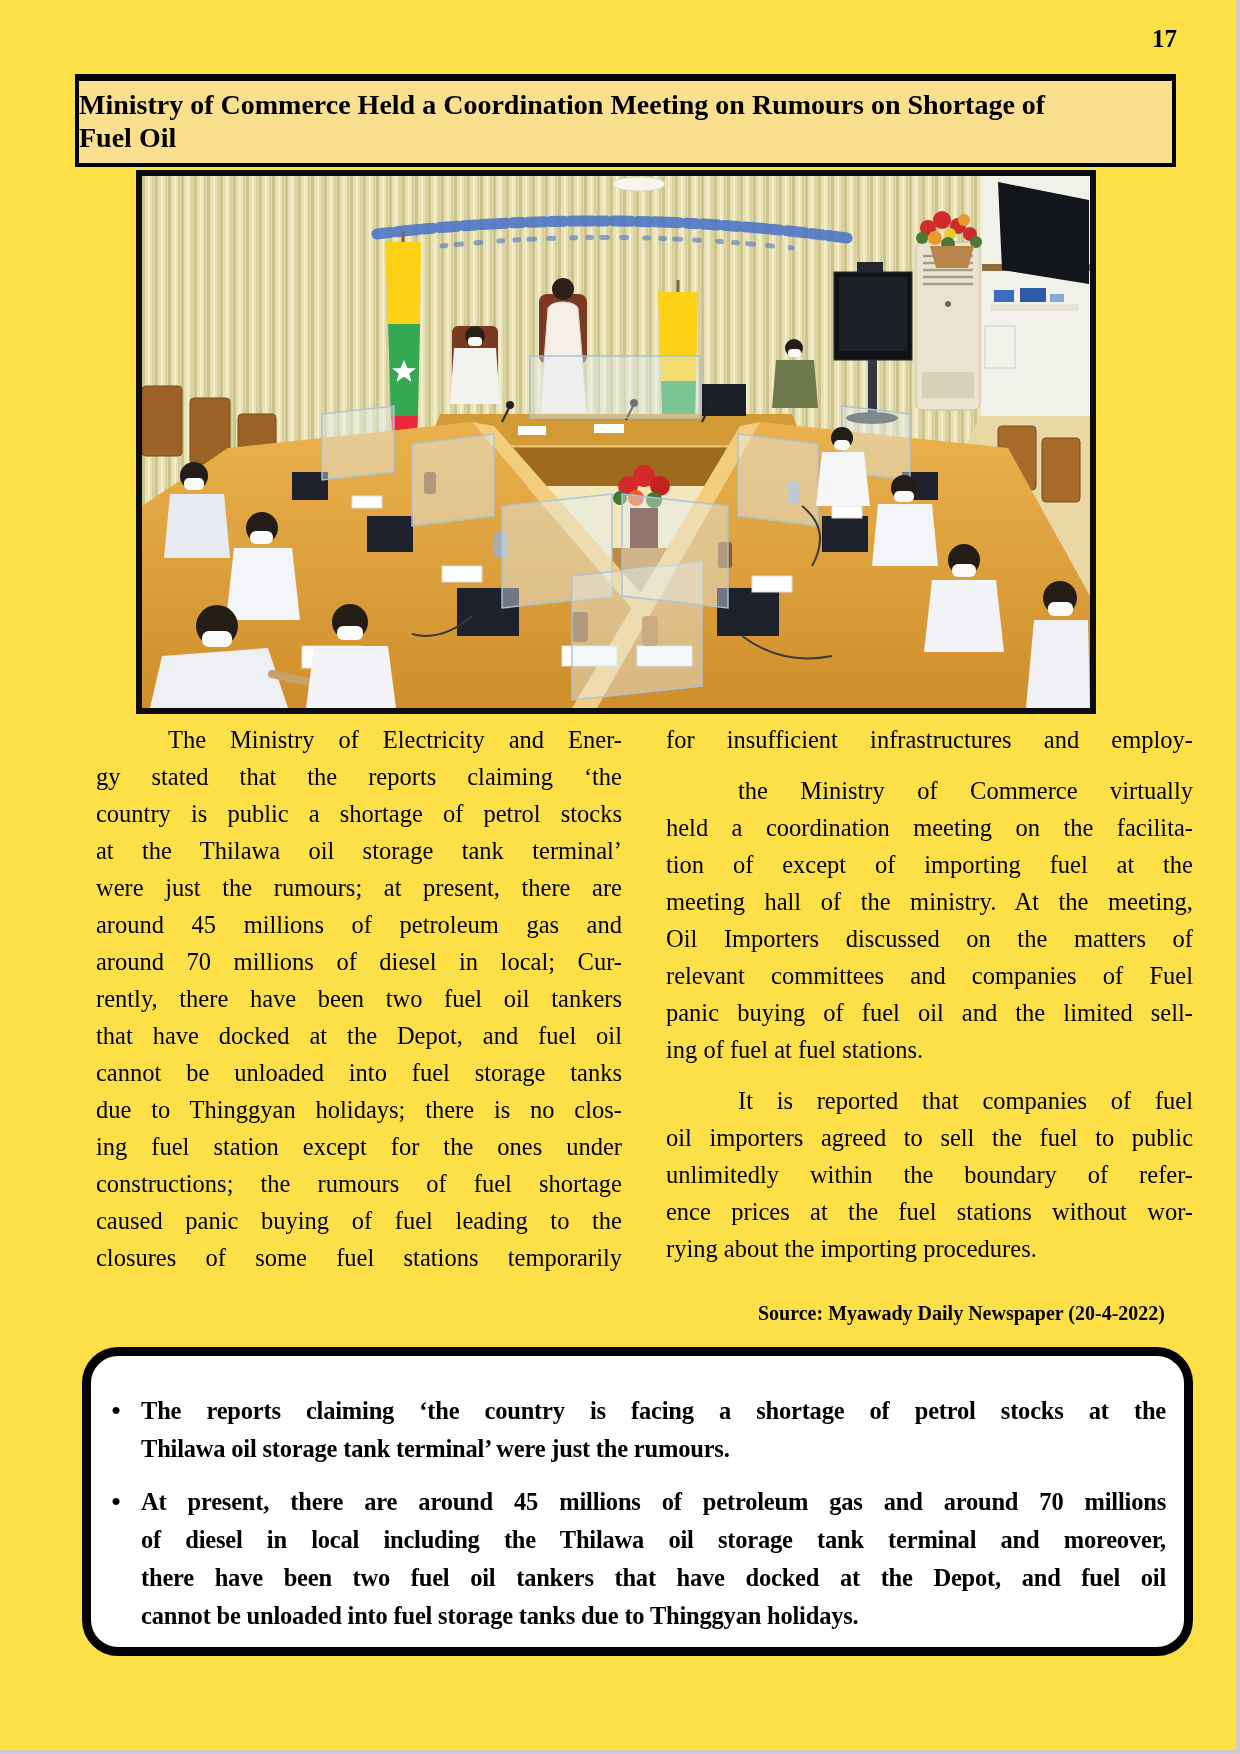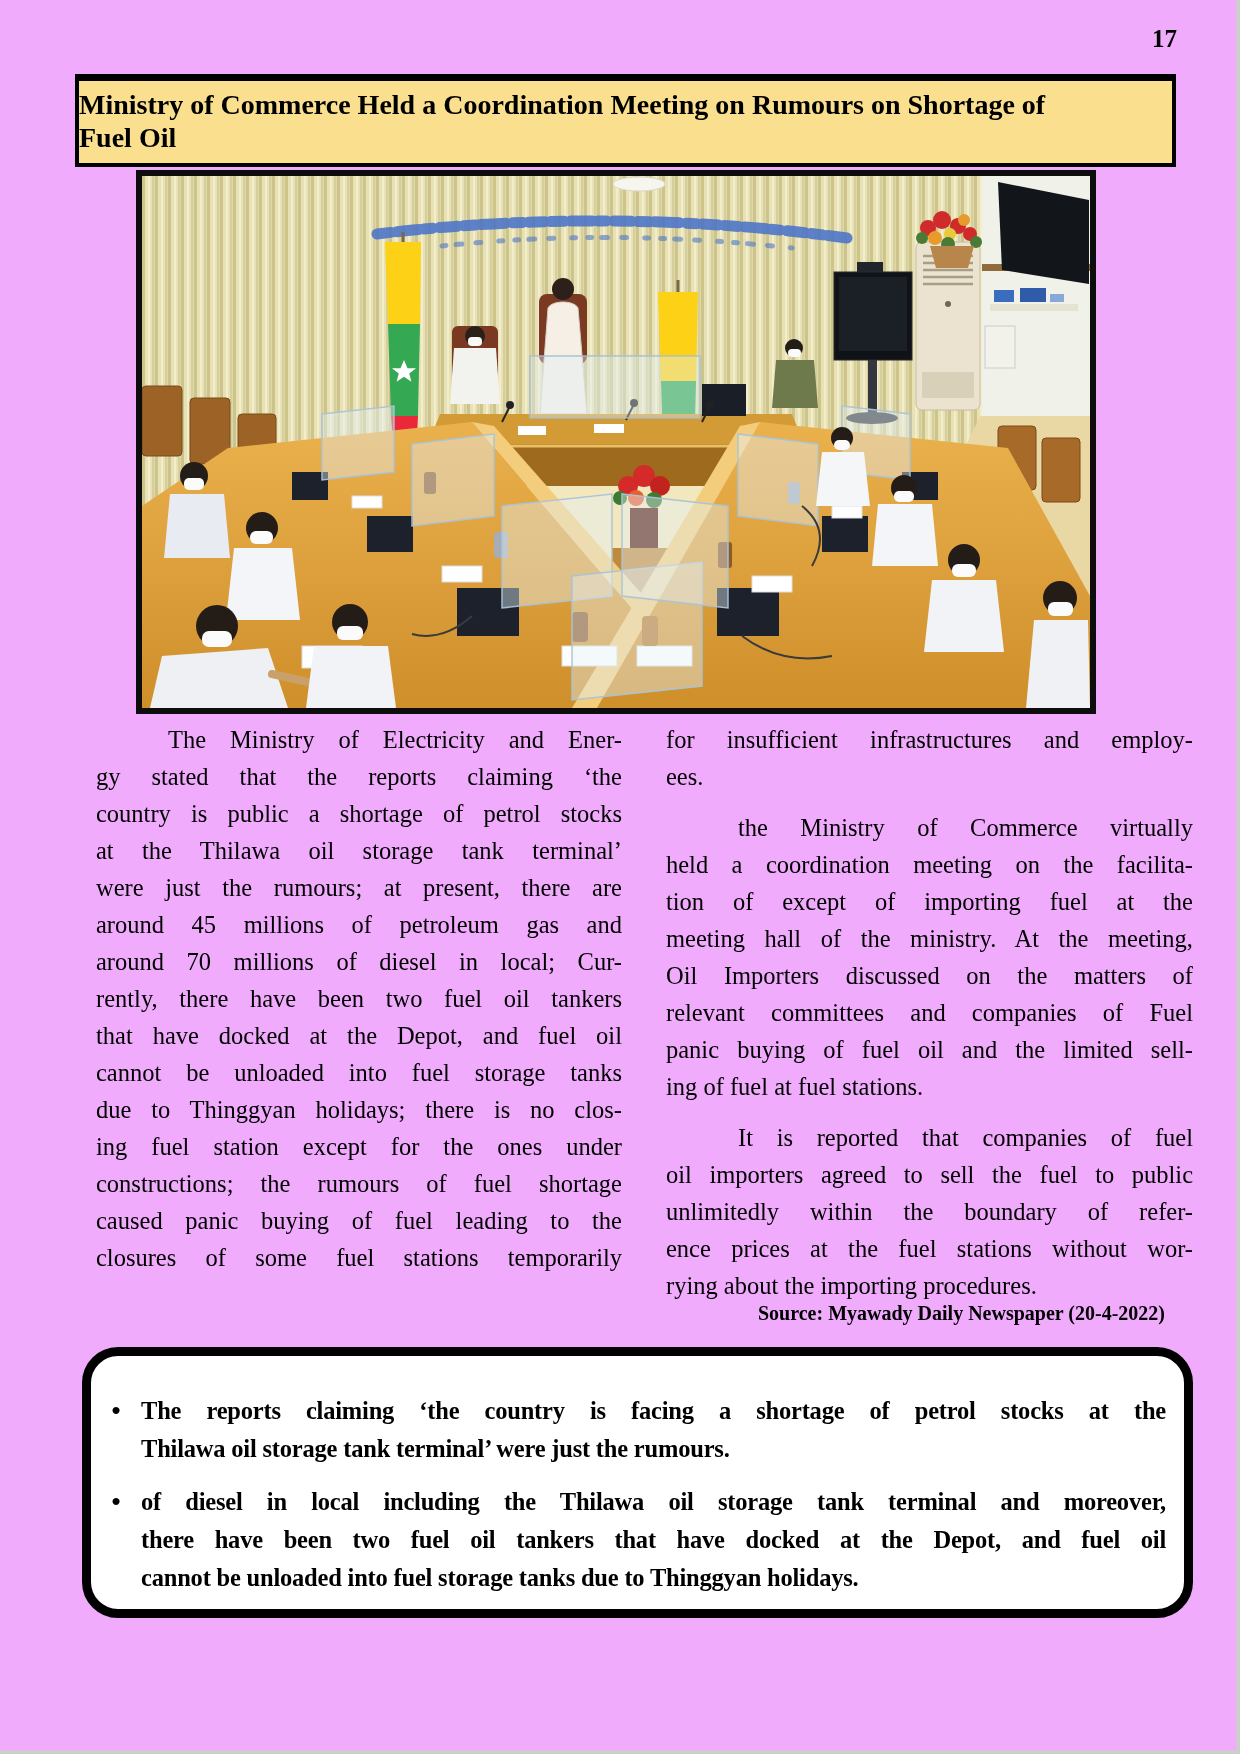--- a/index.html
+++ b/index.html
@@ -1,16 +1,16 @@
 <!DOCTYPE html>
 <html><head>
 <meta charset="utf-8">
 <style>
   html,body{margin:0;padding:0;background:#ffffff;}
-  .page{position:relative;width:1240px;height:1754px;background:#f0abfc;
+  .page{position:relative;width:1240px;height:1754px;background:#fde047;
         font-family:"Liberation Serif","DejaVu Serif",serif;color:#000;overflow:hidden;}
   .page-number{position:absolute;top:25px;right:63px;font-size:25px;font-weight:bold;}
   .title-box{position:absolute;left:75px;top:74px;width:1093px;background:#FAE08E;
              border:4px solid #000;border-top-width:7px;text-align:left;
              padding:7px 0 9px 0;}
   .title-box .tl{font-size:28px;font-weight:bold;line-height:33px;white-space:nowrap;}
   .photo-frame{position:absolute;left:136px;top:170px;width:948px;height:532px;
                border:6px solid #0d0d0d;background:#e8e2b8;}
   .photo-frame svg{display:block;}
   .col{position:absolute;top:721px;font-size:24.5px;line-height:37px;margin-left:16px;}
@@ -308,21 +308,20 @@
       <div class="tline">that have docked at the Depot, and fuel oil</div>
       <div class="tline">cannot be unloaded into fuel storage tanks</div>
       <div class="tline">due to Thinggyan holidays; there is no clos-</div>
       <div class="tline">ing fuel station except for the ones under</div>
       <div class="tline">constructions; the rumours of fuel shortage</div>
       <div class="tline">caused panic buying of fuel leading to the</div>
       <div class="tline">closures of some fuel stations temporarily</div>
     </div>
   <div class="col col-right">
       <div class="tline">for insufficient infrastructures and employ-</div>
-      <div class="tline endl">ees.</div>
       <div class="tline indl ps">the Ministry of Commerce virtually</div>
       <div class="tline">held a coordination meeting on the facilita-</div>
       <div class="tline">tion of except of importing fuel at the</div>
       <div class="tline">meeting hall of the ministry. At the meeting,</div>
       <div class="tline">Oil Importers discussed on the matters of</div>
       <div class="tline">relevant committees and companies of Fuel</div>
       <div class="tline">panic buying of fuel oil and the limited sell-</div>
       <div class="tline endl">ing of fuel at fuel stations.</div>
       <div class="tline indl ps">It is reported that companies of fuel</div>
       <div class="tline">oil importers agreed to sell the fuel to public</div>
@@ -337,20 +336,21 @@
       <div class="bullet-item">
         <span class="bullet-dot">•</span>
         <div class="bullet-lines">
           <div class="tline">The reports claiming ‘the country is facing a shortage of petrol stocks at the</div>
           <div class="tline endl">Thilawa oil storage tank terminal’ were just the rumours.</div>
         </div>
       </div>
       <div class="bullet-item">
         <span class="bullet-dot">•</span>
         <div class="bullet-lines">
+          <div class="tline">At present, there are around 45 millions of petroleum gas and around 70 millions</div>
           <div class="tline">of diesel in local including the Thilawa oil storage tank terminal and moreover,</div>
           <div class="tline">there have been two fuel oil tankers that have docked at the Depot, and fuel oil</div>
           <div class="tline endl">cannot be unloaded into fuel storage tanks due to Thinggyan holidays.</div>
         </div>
       </div>
     </div>
 
   <div class="edge-right"></div>
   <div class="edge-bottom"></div>
 </div>

